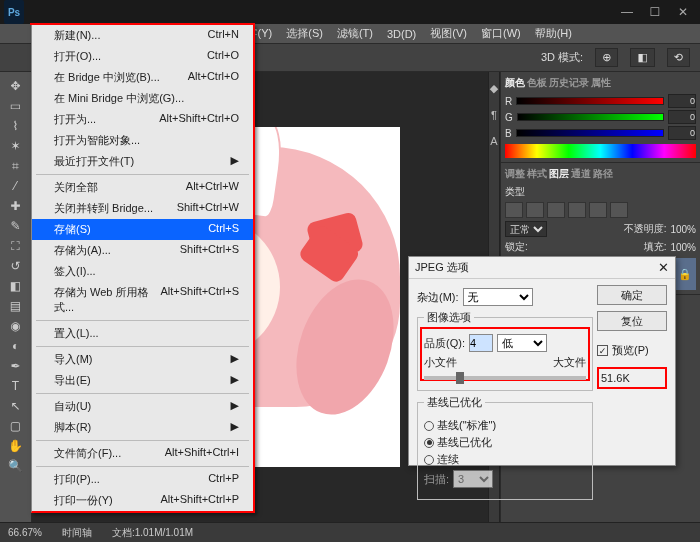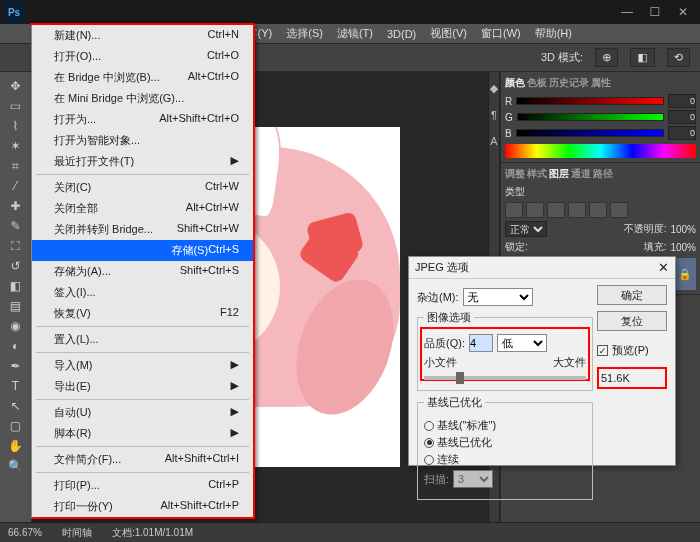--- a/index.html
+++ b/index.html
@@ -48,21 +48,21 @@
 .layer { display:flex; align-items:center; gap:6px; background:#5a6e8c; padding:4px; margin-top:4px;}
 .layer .eye { font-size:11px;}
 .layer .thumb { width:28px; height:24px; background:#fff;}
 
 .statusbar { height:20px; background:#3a3a3a; border-top:1px solid #222; display:flex; align-items:center; padding:0 8px; gap:20px; font-size:10px; color:#ccc;}
 
 
 .dropmenu { position:absolute; top:0; left:31px; width:224px; background:#e8e8e8; border:1px solid #888; border-right:2px solid #ff0000; border-bottom:2px solid #ff0000; box-shadow:2px 2px 4px rgba(0,0,0,0.5); color:#222; z-index:50;}
 .dropmenu::before{ content:""; position:absolute; top:-2px; left:-2px; right:-2px; height:2px; background:#ff0000;}
 .dm-item { display:flex; justify-content:space-between; padding:3px 14px 3px 22px; font-size:11px;}
-.dm-item.hl { background:#0a64ff; color:#fff;justify-content:flex-end;}
+.dm-item.hl { background:#0a64ff; color:#fff;}
 .dm-sep { height:1px; background:#bbb; margin:2px 4px;}
 
 
 .dialog { position:absolute; top:256px; left:408px; width:268px; height:210px; background:#f0f0f0; border:1px solid #888; box-shadow:2px 2px 6px rgba(0,0,0,0.4); color:#222; z-index:60; font-size:11px;}
 .dlg-title { height:22px; display:flex; align-items:center; padding:0 6px; border-bottom:1px solid #ccc;}
 .dlg-title .x { margin-left:auto; font-size:13px;}
 .dlg-body { padding:6px 8px; display:flex; gap:4px;}
 .dlg-left { flex:1;}
 .dlg-right { width:70px; display:flex; flex-direction:column; gap:6px;}
 .btn { height:20px; border:1px solid #888; background:#e8e8e8; text-align:center; line-height:18px; font-size:11px;}
@@ -128,46 +128,42 @@
       <div class="dm-item">
         <span>打开为智能对象...</span>
         <span></span>
       </div>
       <div class="dm-item">
         <span>最近打开文件(T)</span>
         <span>▶</span>
       </div>
       <div class="dm-sep"></div>
       <div class="dm-item">
-        <span>关闭(C)</span>
-        <span>Ctrl+W</span>
-      </div>
-      <div class="dm-item">
         <span>关闭全部</span>
         <span>Alt+Ctrl+W</span>
       </div>
       <div class="dm-item">
         <span>关闭并转到 Bridge...</span>
         <span>Shift+Ctrl+W</span>
       </div>
       <div class="dm-item hl">
         <span>存储(S)</span>
         <span>Ctrl+S</span>
       </div>
       <div class="dm-item">
         <span>存储为(A)...</span>
         <span>Shift+Ctrl+S</span>
       </div>
       <div class="dm-item">
         <span>签入(I)...</span>
         <span></span>
       </div>
       <div class="dm-item">
-        <span>恢复(V)</span>
-        <span>F12</span>
+        <span>存储为 Web 所用格式...</span>
+        <span>Alt+Shift+Ctrl+S</span>
       </div>
       <div class="dm-sep"></div>
       <div class="dm-item">
         <span>置入(L)...</span>
         <span></span>
       </div>
       <div class="dm-sep"></div>
       <div class="dm-item">
         <span>导入(M)</span>
         <span>▶</span>

